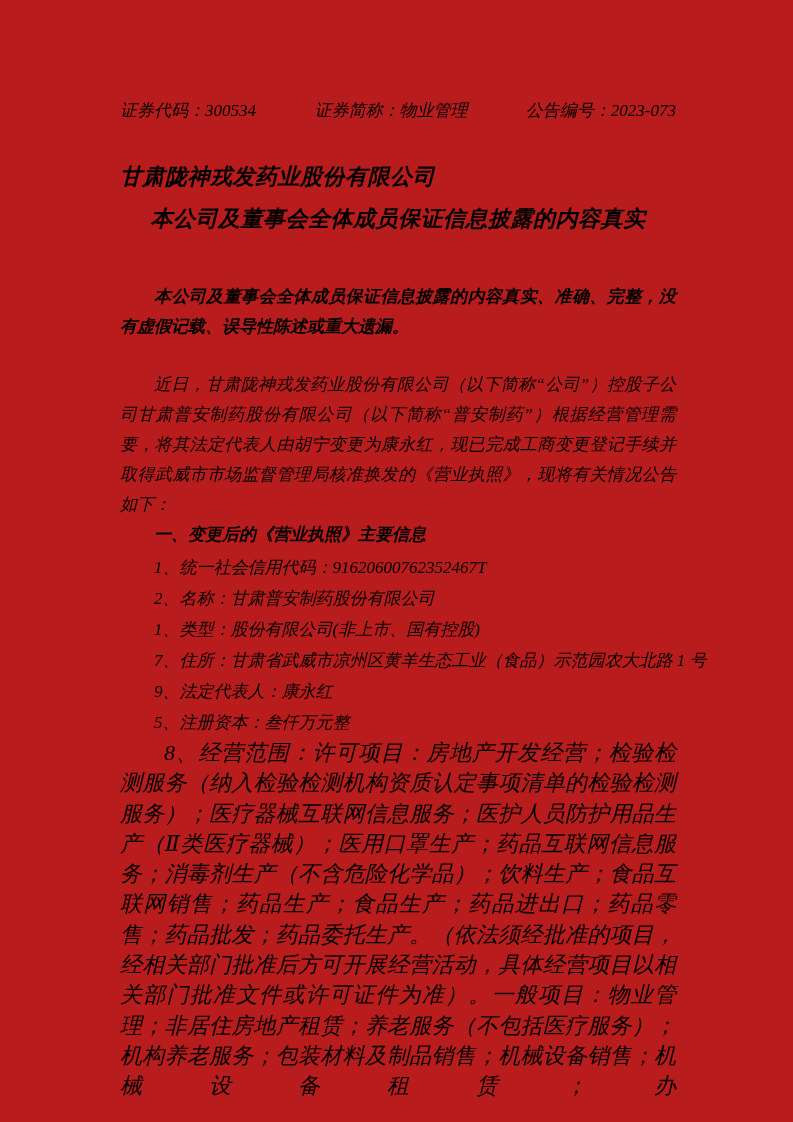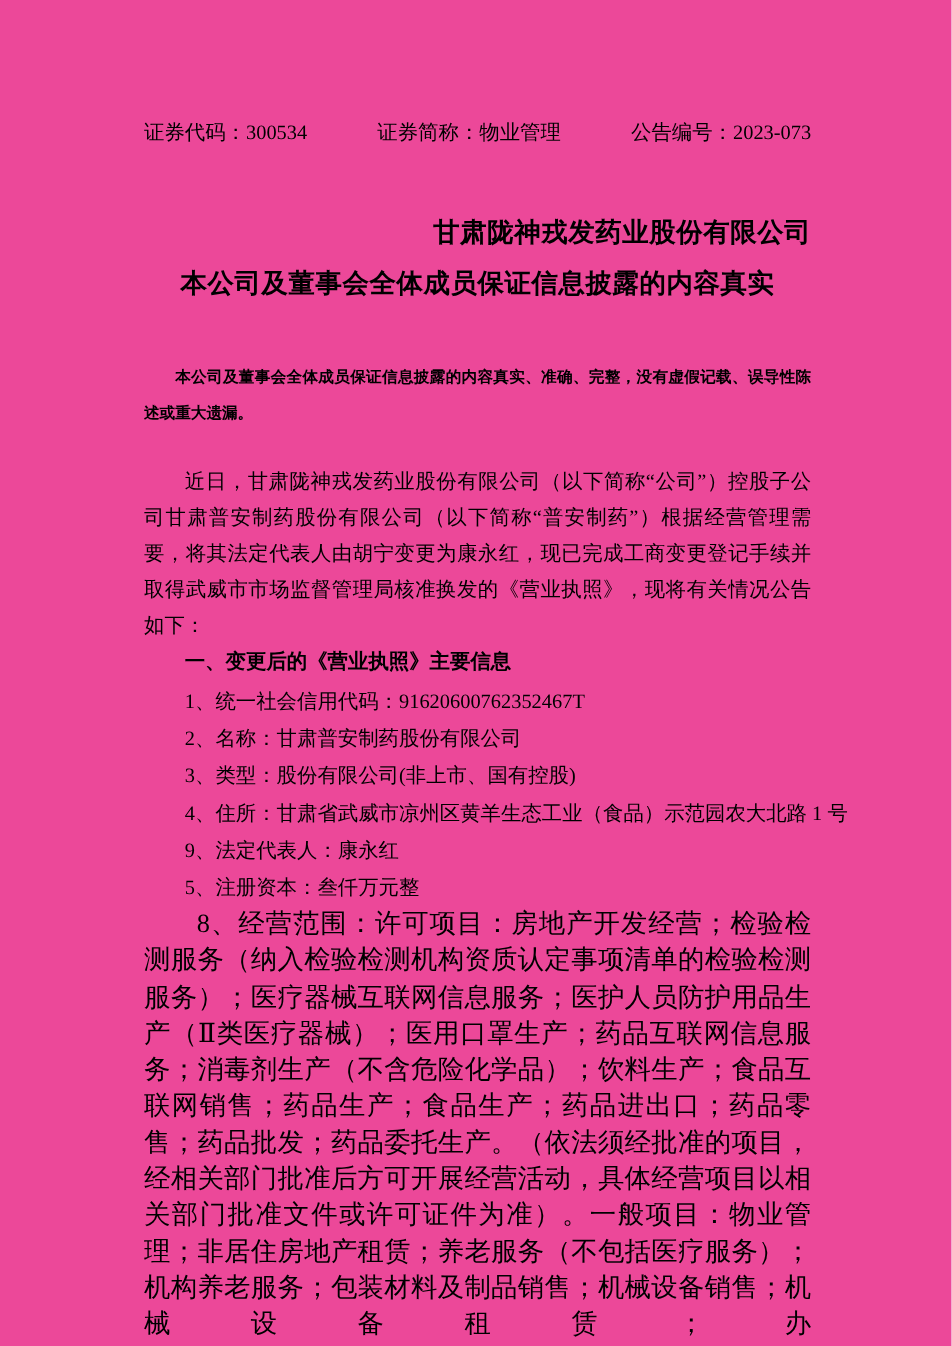--- a/index.html
+++ b/index.html
@@ -4,58 +4,59 @@
 <style>
   html, body {
     margin: 0;
     padding: 0;
     background: #ffffff;
   }
   .page {
     position: relative;
     width: 793px;
     height: 1122px;
-    background: #ec4899;
+    background: #b91c1c;
     color: #000000;
     font-family: "Liberation Serif", "DejaVu Serif", serif;
     overflow: hidden;
+    font-style: italic;
   }
   .content {
     position: absolute;
     left: 120px;
     top: 0;
     width: 556px;
   }
   .header-row {
     display: flex;
     justify-content: space-between;
     margin-top: 100px;
     font-size: 17px;
     line-height: 22px;
     white-space: nowrap;
   }
   .title-company {
-    margin-top: 59px;
+    margin-top: 42px;
     font-size: 22px;
     line-height: 26px;
     font-weight: bold;
-    text-align: right;
+    text-align: left;
     letter-spacing: 0.5px;
   }
   .title-subject {
     margin-top: 16px;
     font-size: 22px;
     line-height: 26px;
     font-weight: bold;
     text-align: center;
     letter-spacing: 0.5px;
   }
   .declaration {
     margin-top: 50px;
-    font-size: 13px;
+    font-size: 17px;
     line-height: 30px;
     font-weight: bold;
     text-align: justify;
     text-indent: 2em;
   }
   .intro {
     margin-top: 28px;
     font-size: 17px;
     line-height: 30px;
     text-align: justify;
@@ -103,22 +104,22 @@
 
     <div class="declaration">本公司及董事会全体成员保证信息披露的内容真实、准确、完整，没有虚假记载、误导性陈述或重大遗漏。</div>
 
     <div class="intro">近日，甘肃陇神戎发药业股份有限公司（以下简称“公司”）控股子公司甘肃普安制药股份有限公司（以下简称“普安制药”）根据经营管理需要，将其法定代表人由胡宁变更为康永红，现已完成工商变更登记手续并取得武威市市场监督管理局核准换发的《营业执照》，现将有关情况公告如下：</div>
 
     <div class="section-heading">一、变更后的《营业执照》主要信息</div>
 
     <div class="items">
       <div class="item">1、统一社会信用代码：91620600762352467T</div>
       <div class="item">2、名称：甘肃普安制药股份有限公司</div>
-      <div class="item">3、类型：股份有限公司(非上市、国有控股)</div>
-      <div class="item">4、住所：甘肃省武威市凉州区黄羊生态工业（食品）示范园农大北路 1 号</div>
+      <div class="item">1、类型：股份有限公司(非上市、国有控股)</div>
+      <div class="item">7、住所：甘肃省武威市凉州区黄羊生态工业（食品）示范园农大北路 1 号</div>
       <div class="item">9、法定代表人：康永红</div>
       <div class="item">5、注册资本：叁仟万元整</div>
     </div>
 
     <div class="business-scope">8、经营范围：许可项目：房地产开发经营；检验检测服务（纳入检验检测机构资质认定事项清单的检验检测服务）；医疗器械互联网信息服务；医护人员防护用品生产（Ⅱ类医疗器械）；医用口罩生产；药品互联网信息服务；消毒剂生产（不含危险化学品）；饮料生产；食品互联网销售；药品生产；食品生产；药品进出口；药品零售；药品批发；药品委托生产。（依法须经批准的项目，经相关部门批准后方可开展经营活动，具体经营项目以相关部门批准文件或许可证件为准）。一般项目：物业管理；非居住房地产租赁；养老服务（不包括医疗服务）；机构养老服务；包装材料及制品销售；机械设备销售；机械设备租赁；办</div>
 
   </div>
 </div>
 
 </body></html>

